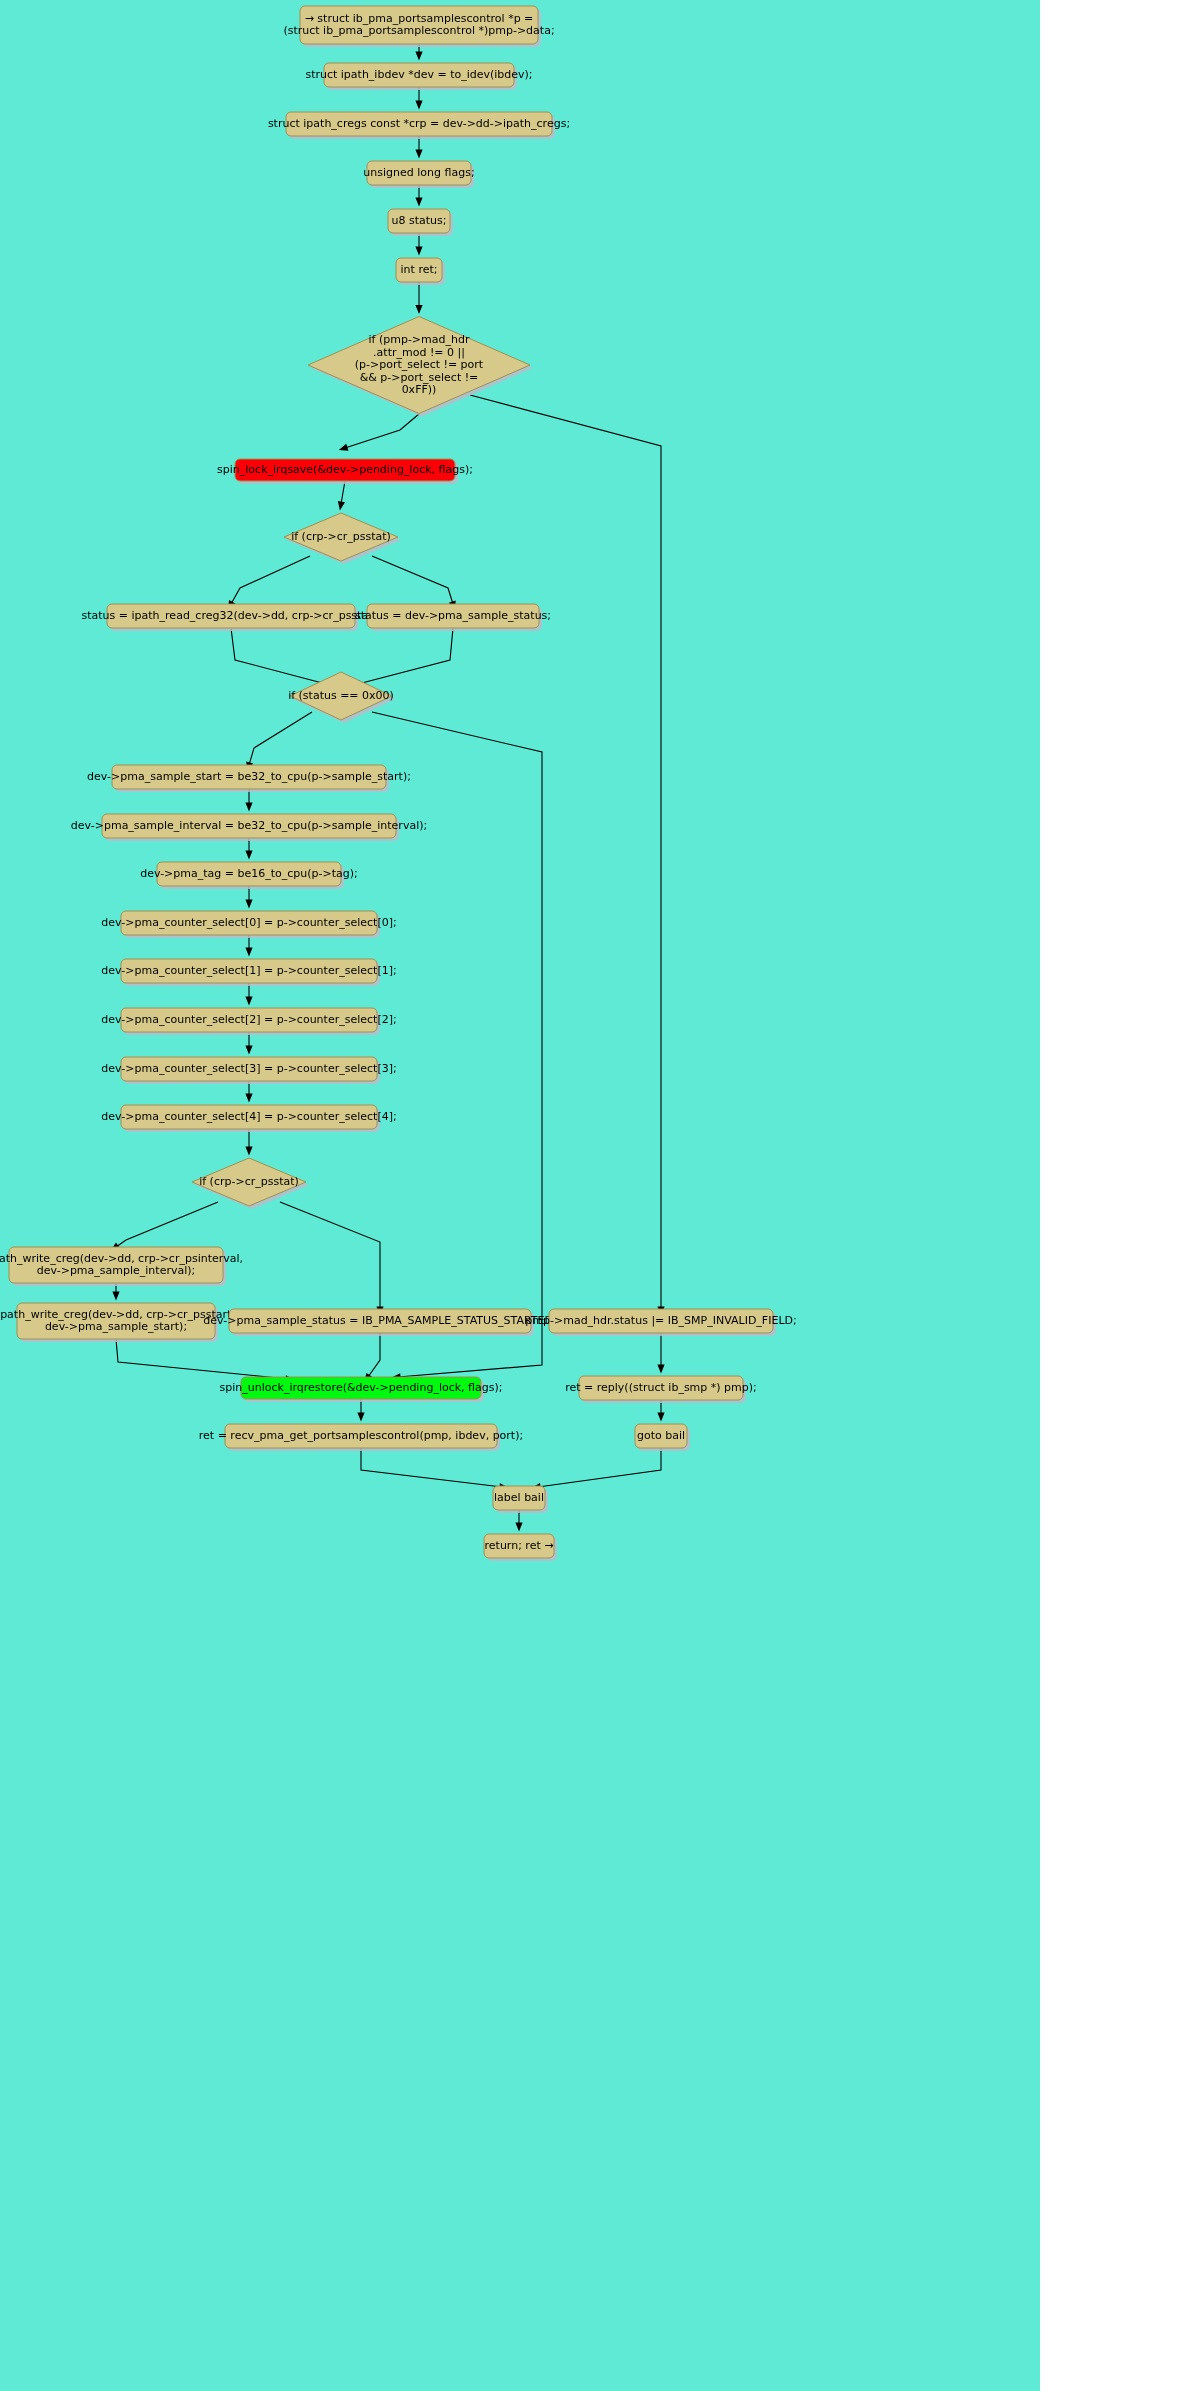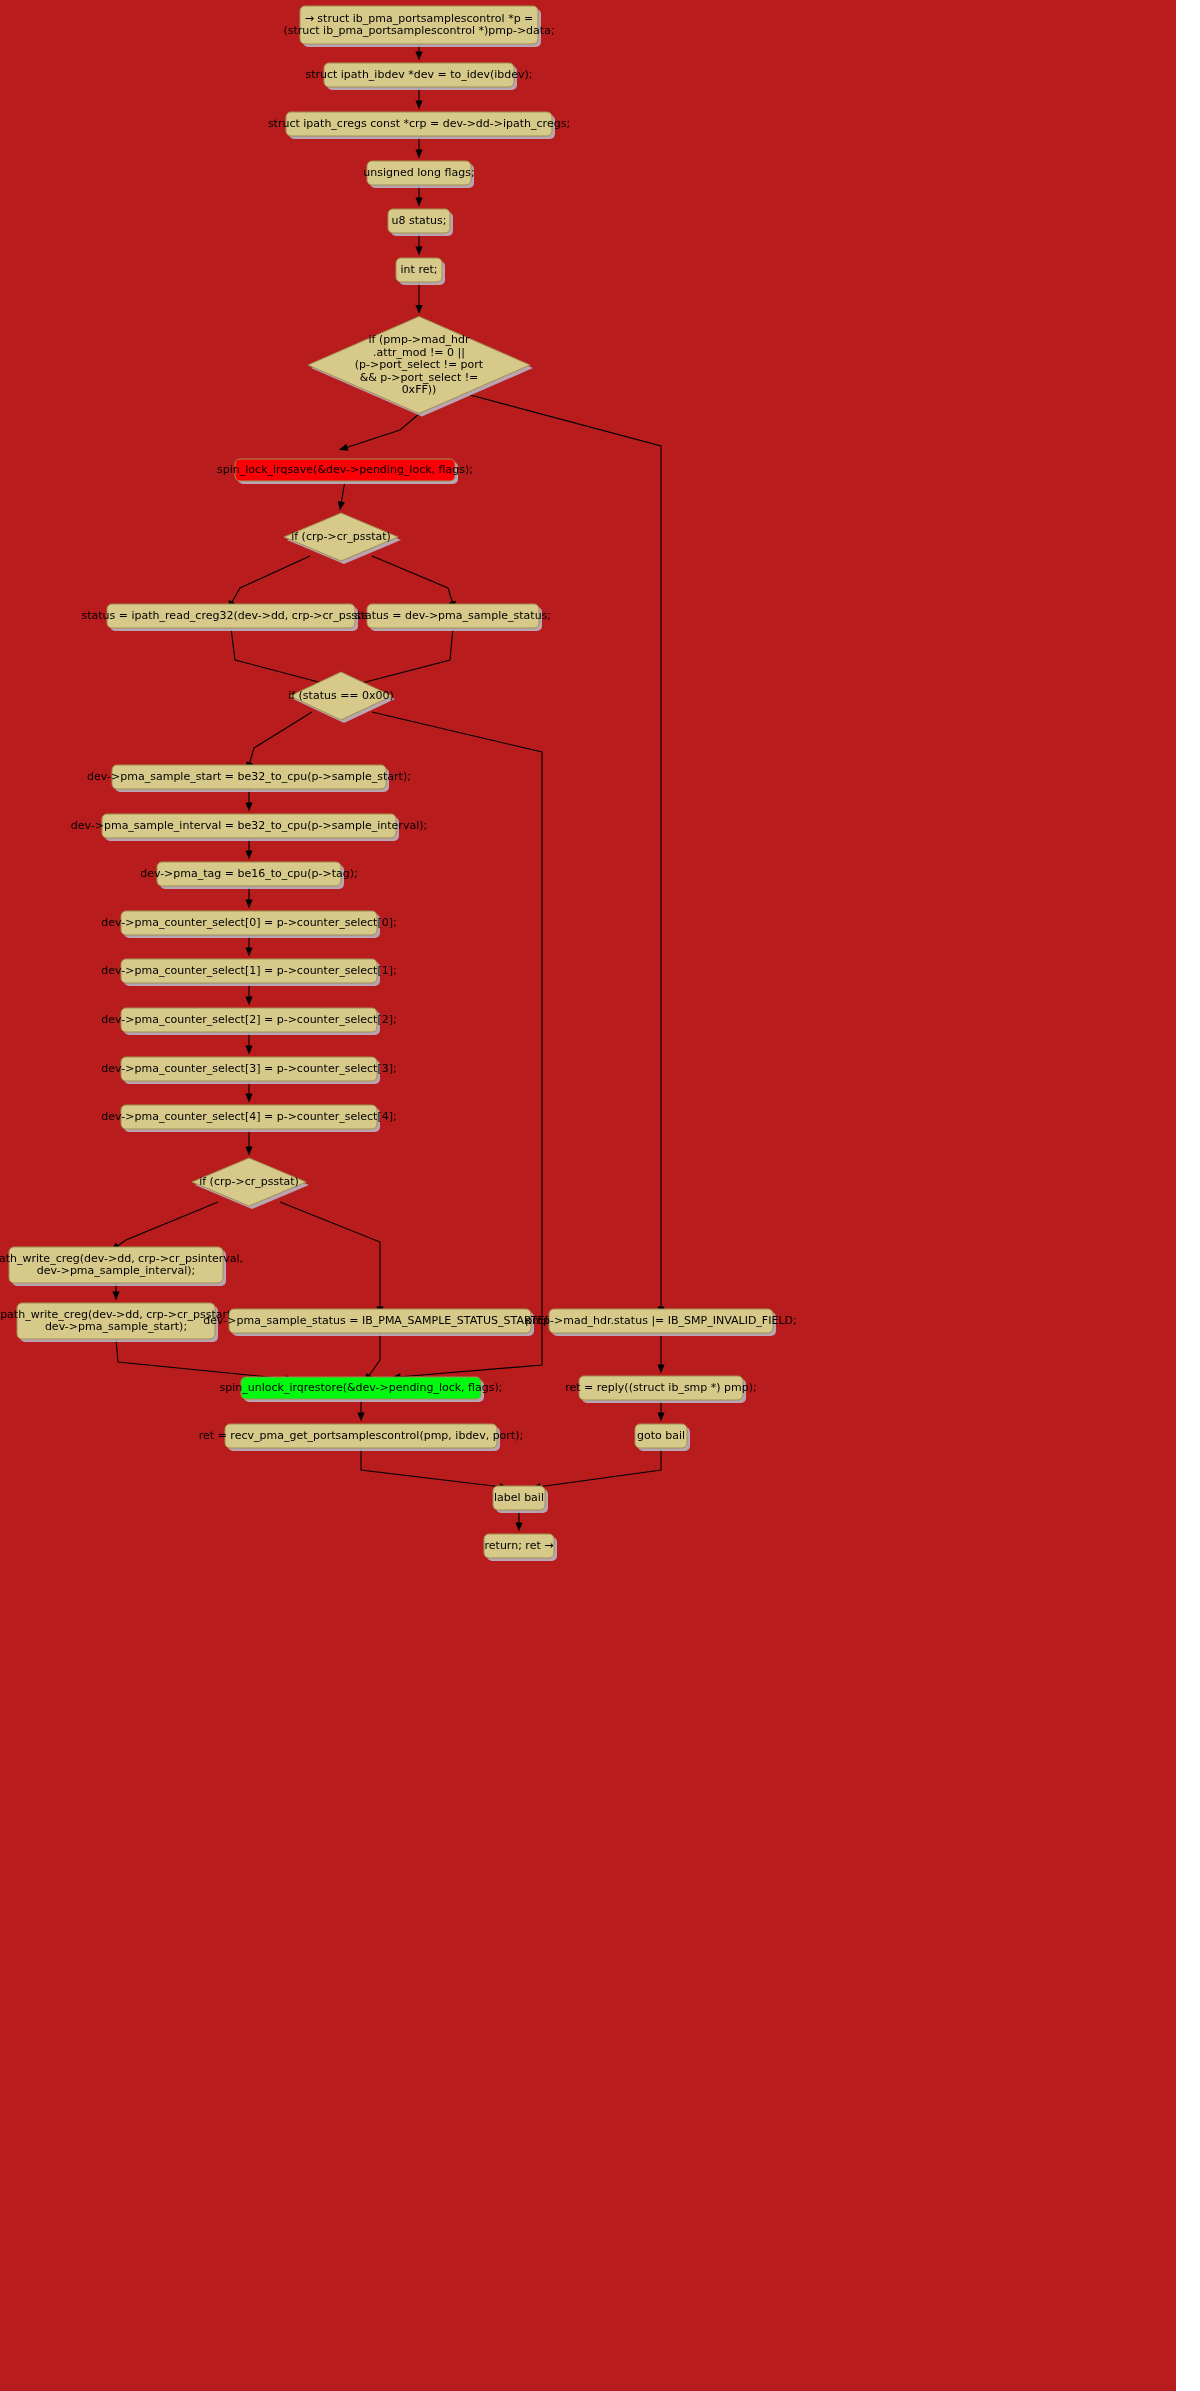--- a/index.html
+++ b/index.html
@@ -2,23 +2,23 @@
 <html><head>
 <meta charset="utf-8">
 <style>
   html, body {
     margin: 0;
     padding: 0;
     background: #ffffff;
   }
   #canvas-wrap {
     position: relative;
-    width: 1176px;
+    width: 1040px;
     height: 2391px;
-    background: #b91c1c;
+    background: #5eead4;
     font-family: "DejaVu Sans", sans-serif;
   }
   svg#flow {
     display: block;
     width: 1200px;
     height: 2391px;
   }
   .node-box {
     fill: #d6c98a;
     stroke: #a09050;

